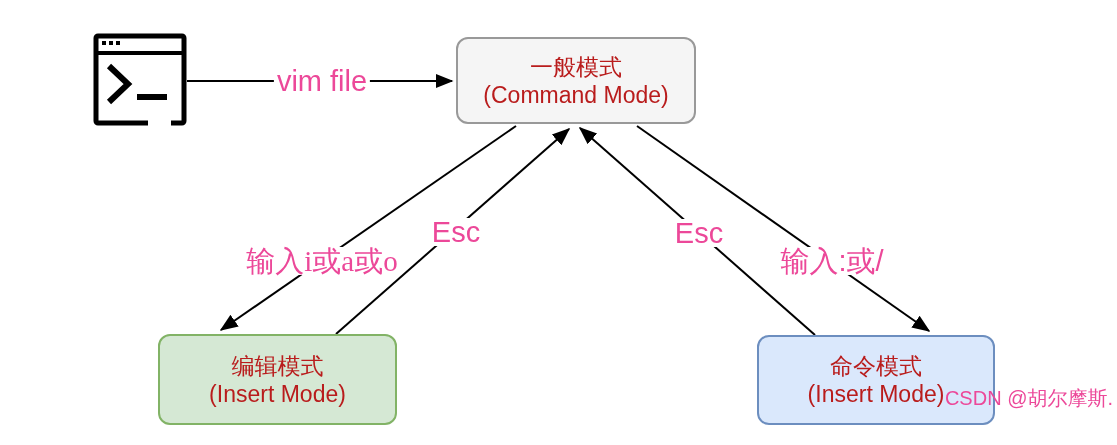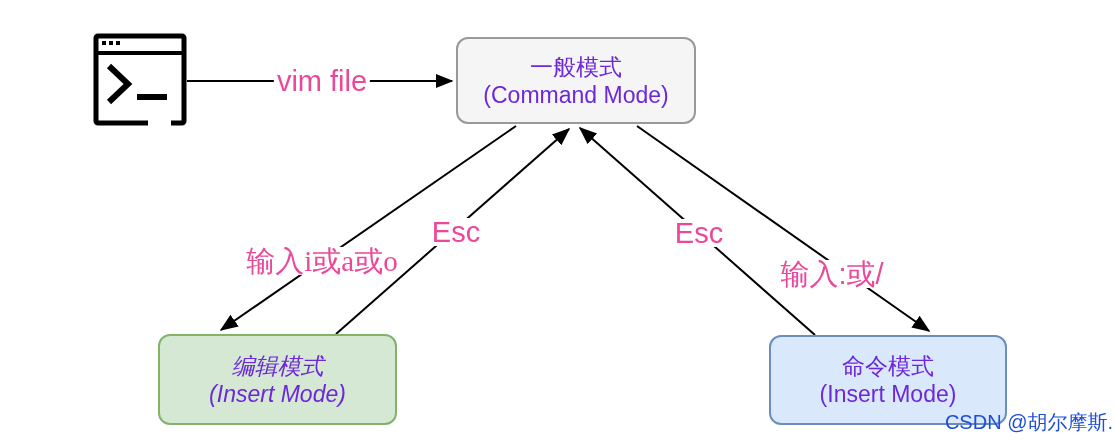--- a/index.html
+++ b/index.html
@@ -20,48 +20,48 @@
     position: absolute;
     box-sizing: border-box;
     border: 2px solid #999999;
     border-radius: 12px;
     background: #f5f5f5;
     display: flex;
     flex-direction: column;
     align-items: center;
     justify-content: center;
     text-align: center;
-    color: #6d28d9;
+    color: #b91c1c;
     font-size: 23px;
     line-height: 28px;
   }
   .node-normal  { left: 456px; top: 37px;  width: 240px; height: 87px; }
   .node-insert  { left: 158px; top: 334px; width: 239px; height: 91px; }
   .node-command { left: 757px; top: 335px; width: 238px; height: 90px; }
   .edge-label {
     position: absolute;
     transform: translate(-50%, -50%);
     background: #ffffff;
     color: #ec4899;
     font-size: 29px;
     line-height: 26px;
     padding: 1px 3px;
     white-space: nowrap;
   }
   .lbl-vim-file      { left: 322px; top: 81px;  }
   .lbl-enter-insert  { left: 322px; top: 261px; font-family: Liberation Serif, serif; }
   .lbl-esc-left      { left: 456px; top: 232px; }
   .lbl-esc-right     { left: 699px; top: 233px; }
-  .lbl-enter-command { left: 832px; top: 274px; text-align: center; }
+  .lbl-enter-command { left: 832px; top: 261px; text-align: center; }
   .watermark {
     position: absolute;
     right: 4px;
-    top: 409px;
+    top: 385px;
     font-size: 20px;
-    color: #1d4ed8;
+    color: #ec4899;
     white-space: nowrap;
   }
 </style>
 </head>
 <body>
 
 <div class="canvas">
 
   <svg class="lines-layer" width="1117" height="445" viewBox="0 0 1117 445" xmlns="http://www.w3.org/2000/svg">
     <defs>
@@ -90,26 +90,26 @@
       <line x1="815" y1="335" x2="580" y2="128" marker-end="url(#arrow)"></line>
       <line x1="637" y1="126" x2="929" y2="331" marker-end="url(#arrow)"></line>
     </g>
   </svg>
 
   <div class="node node-normal" style="background-color: rgb(245, 245, 245); border-color: rgb(153, 153, 153);">
     <div>一般模式</div>
     <div>(Command Mode)</div>
   </div>
 
-  <div class="node node-insert" style="background-color: rgb(213, 232, 212); border-color: rgb(130, 179, 102); font-style: italic;">
+  <div class="node node-insert" style="background-color: rgb(213, 232, 212); border-color: rgb(130, 179, 102);">
     <div>编辑模式</div>
     <div>(Insert Mode)</div>
   </div>
 
-  <div class="node node-command" style="background-color: rgb(218, 232, 252); border-color: rgb(108, 142, 191); margin-left: 12px;">
+  <div class="node node-command" style="background-color: rgb(218, 232, 252); border-color: rgb(108, 142, 191);">
     <div>命令模式</div>
     <div>(Insert Mode)</div>
   </div>
 
   <div class="edge-label lbl-vim-file">vim file</div>
   <div class="edge-label lbl-enter-insert">输入i或a或o</div>
   <div class="edge-label lbl-esc-left">Esc</div>
   <div class="edge-label lbl-esc-right">Esc</div>
   <div class="edge-label lbl-enter-command">输入:或/</div>
 

